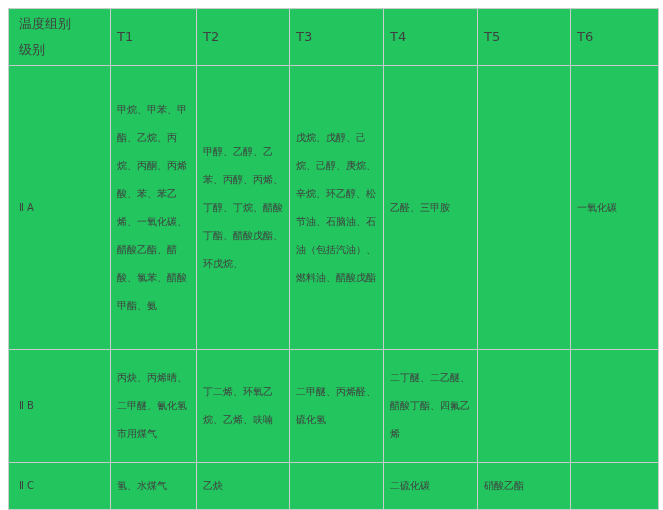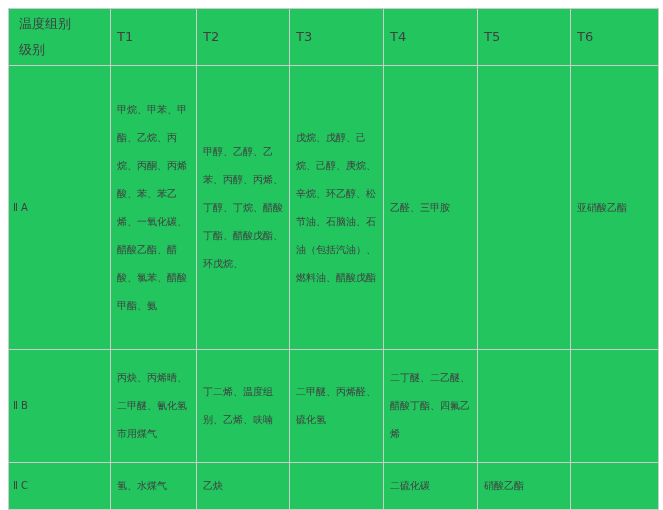--- a/index.html
+++ b/index.html
@@ -42,21 +42,21 @@
   .cls-table tr.row-b { height: 113px; }
   .cls-table tr.row-c { height: 47px; }
   .cls-table td {
     font-size: 10px;
     line-height: 28px;
     padding: 2px 6px;
     word-break: break-all;
     overflow-wrap: anywhere;
   }
   .cls-table td.rowlabel {
-    padding-left: 4px;
+    padding-left: 10px;
     word-break: normal;
     white-space: nowrap;
   }
 </style>
 </head>
 <body>
 
 <table class="cls-table">
   <colgroup>
     <col style="width:102px">
@@ -82,26 +82,26 @@
     </tr>
   </thead>
   <tbody>
     <tr class="row-a">
       <td class="rowlabel">Ⅱ A</td>
       <td>甲烷、甲苯、甲酯、乙烷、丙烷、丙酮、丙烯酸、苯、苯乙烯、一氧化碳、醋酸乙酯、醋酸、氯苯、醋酸甲酯、氨</td>
       <td>甲醇、乙醇、乙苯、丙醇、丙烯、丁醇、丁烷、醋酸丁酯、醋酸戊酯、环戊烷、</td>
       <td>戊烷、戊醇、己烷、己醇、庚烷、辛烷、环乙醇、松节油、石脑油、石油（包括汽油）、燃料油、醋酸戊酯</td>
       <td>乙醛、三甲胺</td>
       <td></td>
-      <td>亚硝酸乙酯</td>
+      <td>一氧化碳</td>
     </tr>
     <tr class="row-b">
       <td class="rowlabel">Ⅱ B</td>
       <td>丙炔、丙烯晴、二甲醚、氰化氢市用煤气</td>
-      <td>丁二烯、温度组别、乙烯、呋喃</td>
+      <td>丁二烯、环氧乙烷、乙烯、呋喃</td>
       <td>二甲醚、丙烯醛、硫化氢</td>
       <td>二丁醚、二乙醚、醋酸丁酯、四氟乙烯</td>
       <td></td>
       <td></td>
     </tr>
     <tr class="row-c">
       <td class="rowlabel">Ⅱ C</td>
       <td>氢、水煤气</td>
       <td>乙炔</td>
       <td></td>

